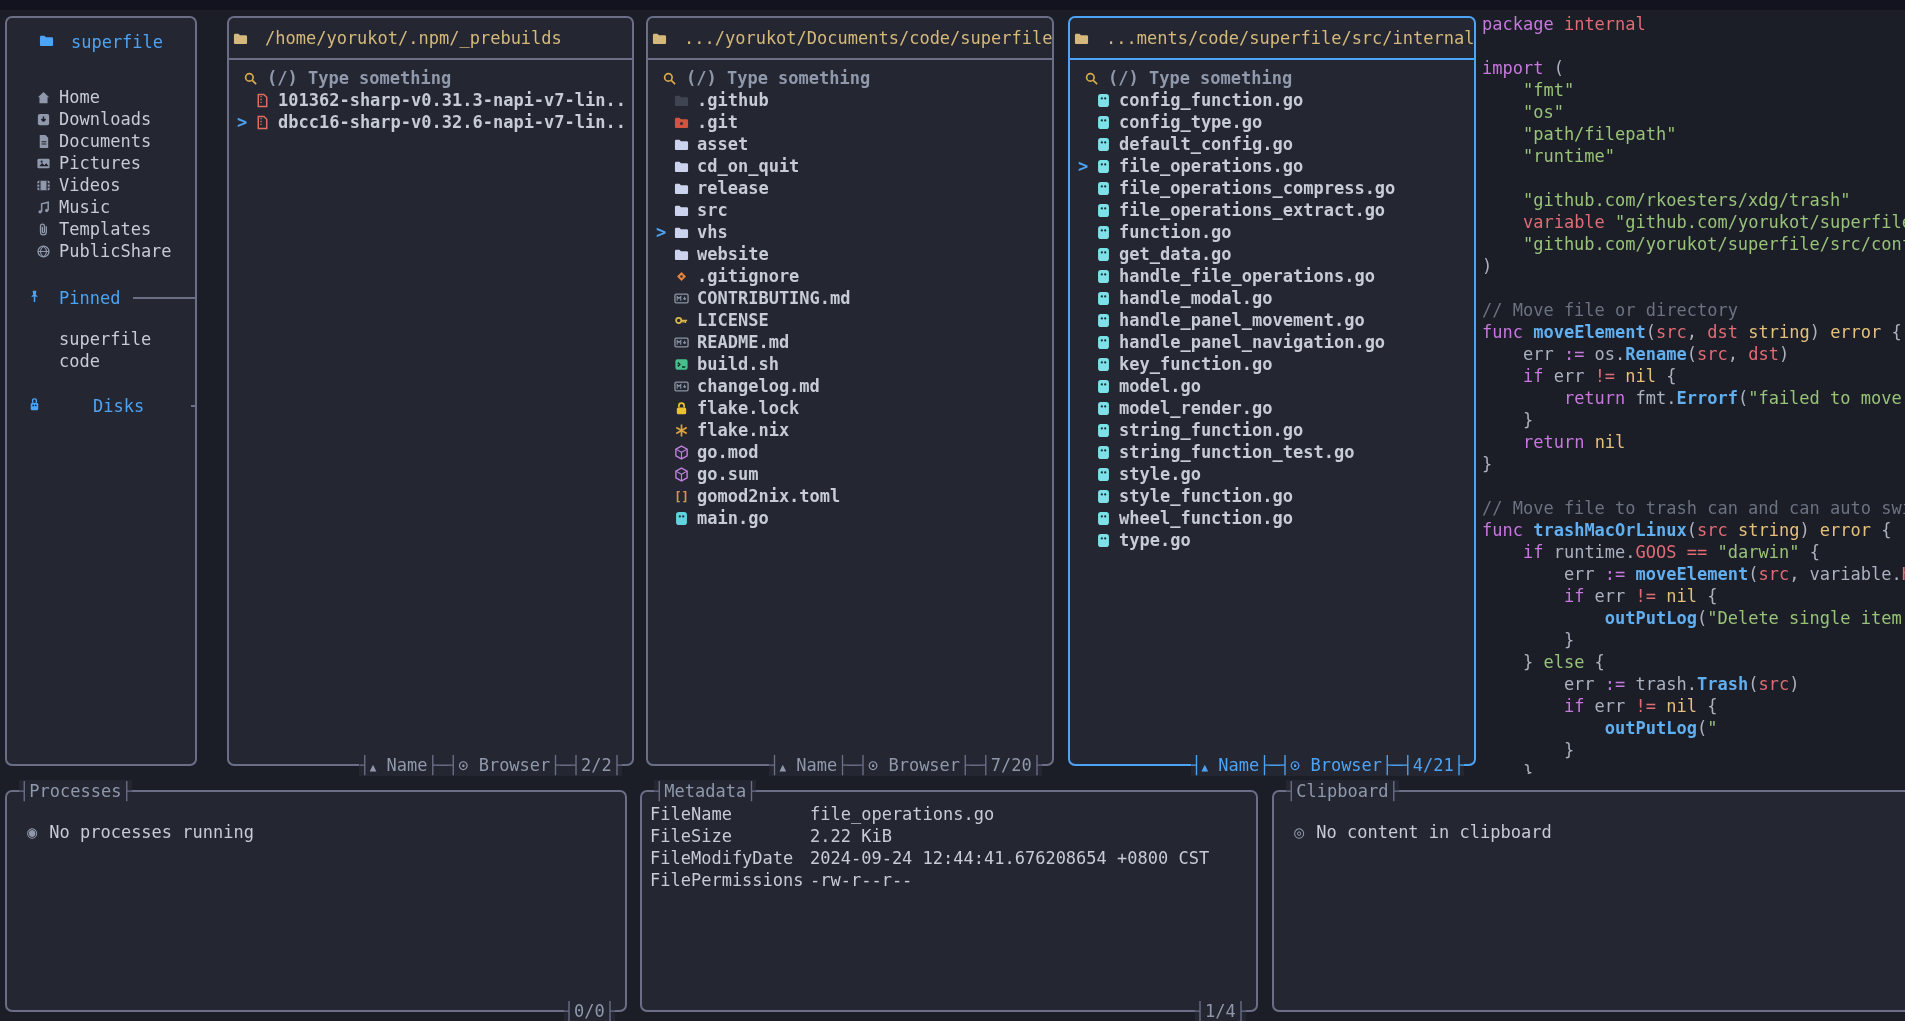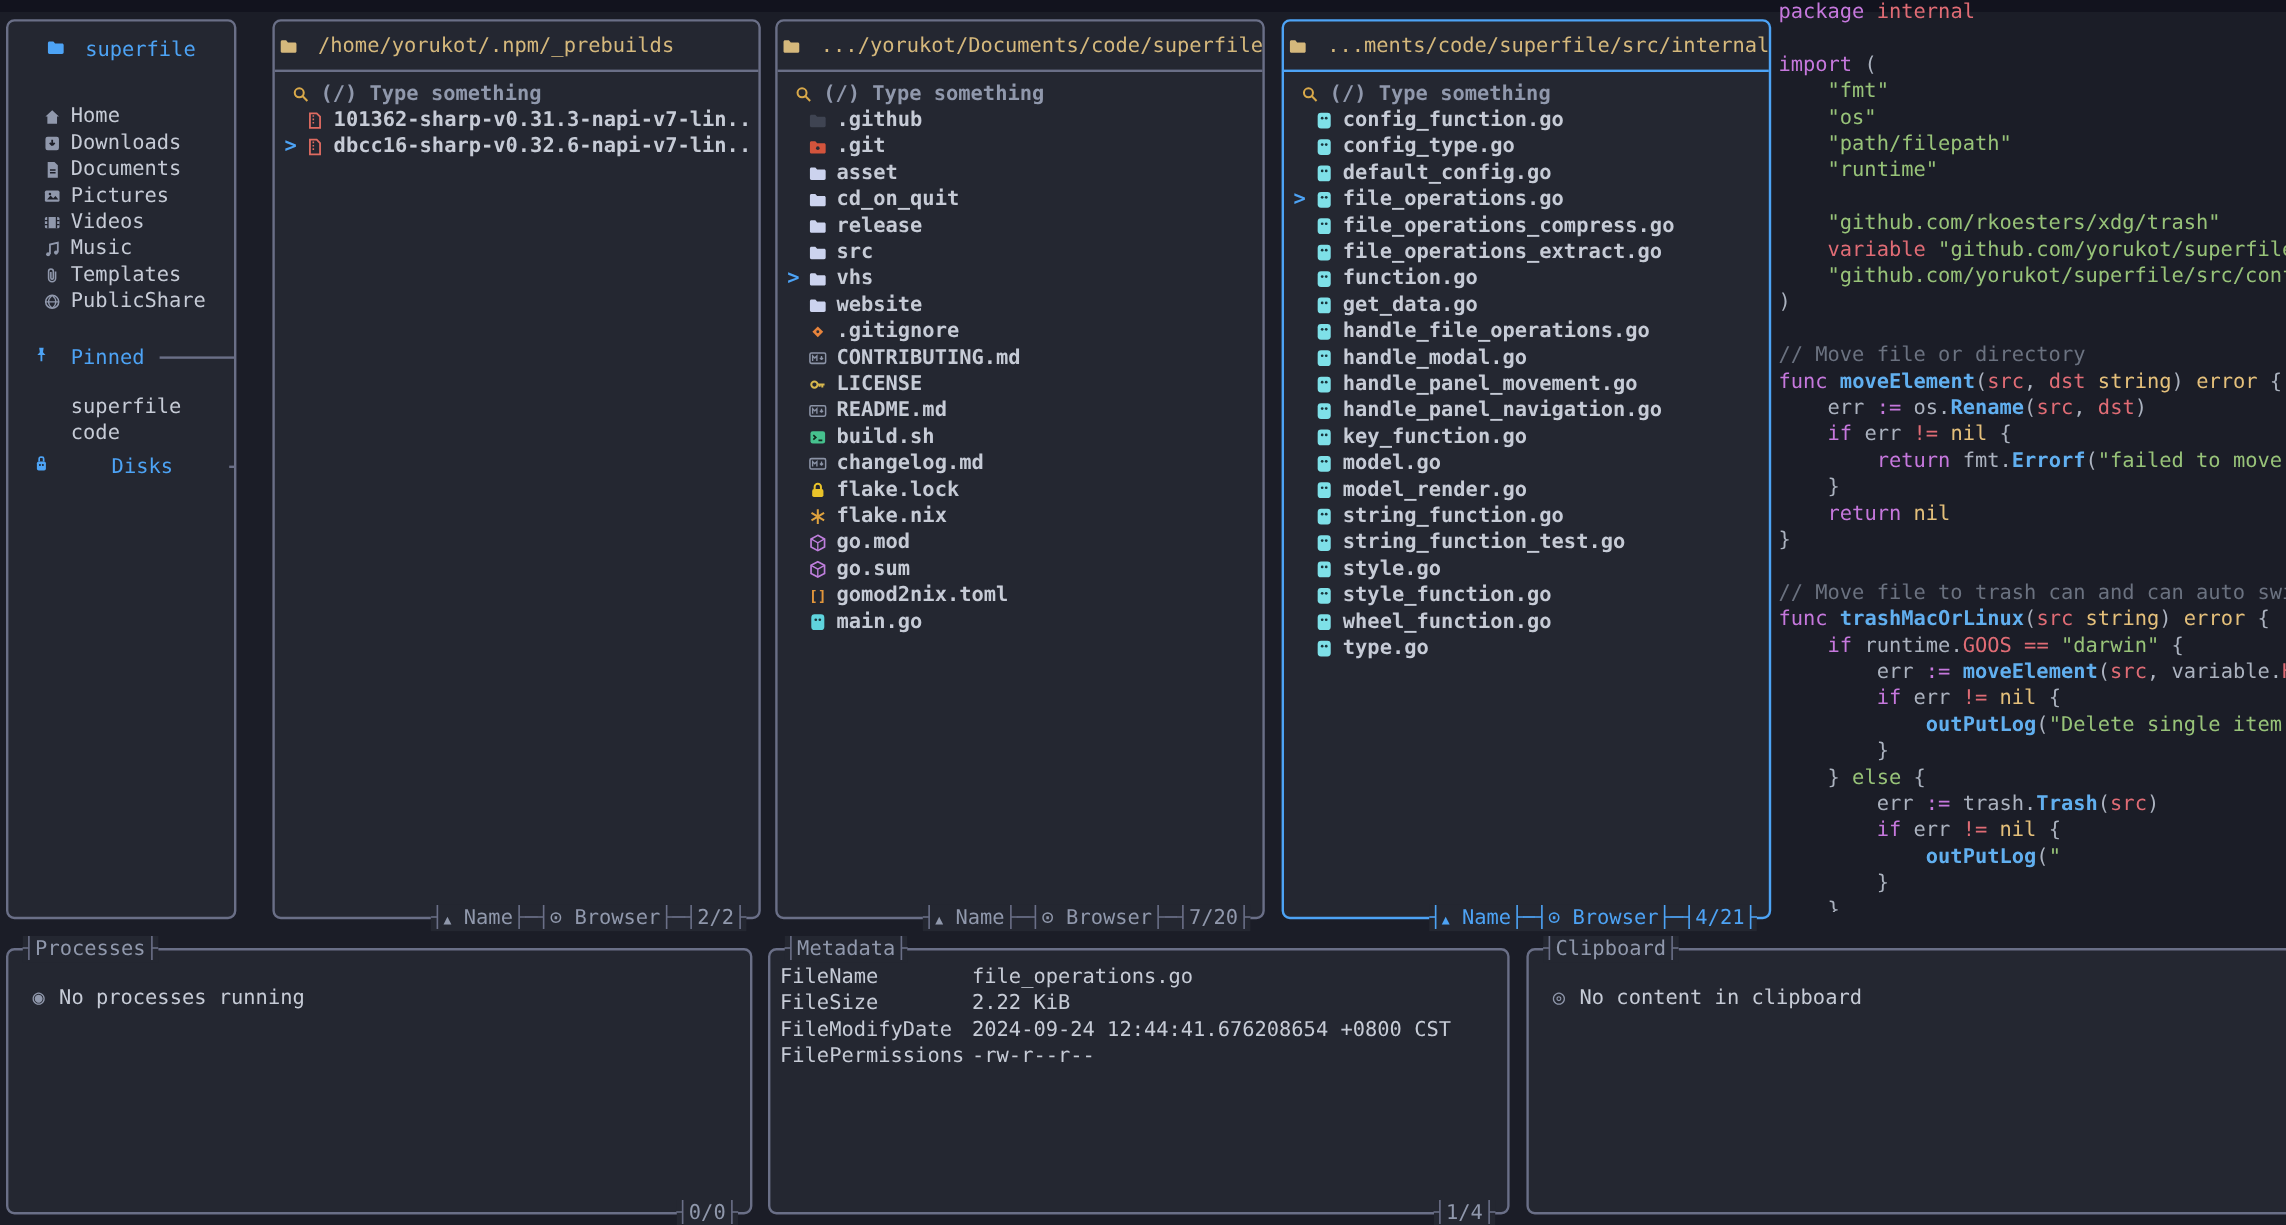--- a/index.html
+++ b/index.html
@@ -30,21 +30,21 @@
   
   .sb-title{display:flex;justify-content:center;align-items:center;gap:9px;margin-top:14px;color:var(--accent);}
   .sb-items{margin-top:34px;}
   .sb-item{height:22px;display:flex;align-items:center;padding-left:13px;color:var(--text);margin-left:16px;}
   .sb-item .ico{color:var(--muted);}
   .sb-sec{display:flex;align-items:center;gap:9px;padding-left:20px;color:var(--accent);}
   .sb-sec .rule{flex:1;height:2px;background:var(--border);margin-left:4px;margin-right:-1px;}
   .sb-plist{margin-top:20px;}
   .sb-plist .sb-item{padding-left:36px;}
   
-  #code{position:absolute;left:1482px;top:0;width:423px;height:760px;overflow:hidden;}
+  #code{position:absolute;left:1482px;top:14px;width:423px;height:760px;overflow:hidden;}
   .cl{height:22px;white-space:pre;overflow:hidden;color:var(--codePln);}
   .c-kw{color:var(--codeKw);} .c-red{color:var(--codeRed);} .c-str{color:var(--codeStr);}
   .c-fn{color:var(--codeFn);font-weight:bold;} .c-typ{color:var(--codeTyp);}
   .c-com{color:var(--codeCom);margin-top:26px;} .c-pln{color:var(--codePln);}
   
   .msg{margin:30px 0 0 20px;display:flex;align-items:center;color:var(--text);}
   .msg .glyph{color:var(--muted);margin-right:12px;}
   .meta{margin:12px 0 0 8px;}
   .mrow{height:22px;display:flex;white-space:pre;color:var(--text);}
   .mlabel{width:160px;flex:none;}
@@ -129,21 +129,21 @@
       <span class="rule"></span>
     </div>
     <div class="sb-plist" id="sb-pinned">
         <div class="sb-item">
           <span>superfile</span>
         </div>
         <div class="sb-item">
           <span>code</span>
         </div>
       </div>
-    <div class="sb-sec" style="margin-top:7px;gap:43px;">
+    <div class="sb-sec" style="margin-top:24px;gap:43px;">
       <span id="disk-icon"><svg class="ico" viewBox="0 0 16 16" fill="currentColor" style="color:var(--accent);">
             <rect x="4" y="6" width="8" height="8" rx="1.6"></rect>
             <path fill="none" stroke="currentColor" stroke-width="1.5" d="M6 6V3.4A1.4 1.4 0 017.4 2h1.2A1.4 1.4 0 0110 3.4V6"></path>
             <circle cx="6.7" cy="9" r=".9" fill="#1d1f29"></circle>
             <circle cx="9.3" cy="9" r=".9" fill="#1d1f29"></circle>
           </svg></span>
       <span>Disks</span>
       <span class="rule"></span>
     </div>
   </aside>

